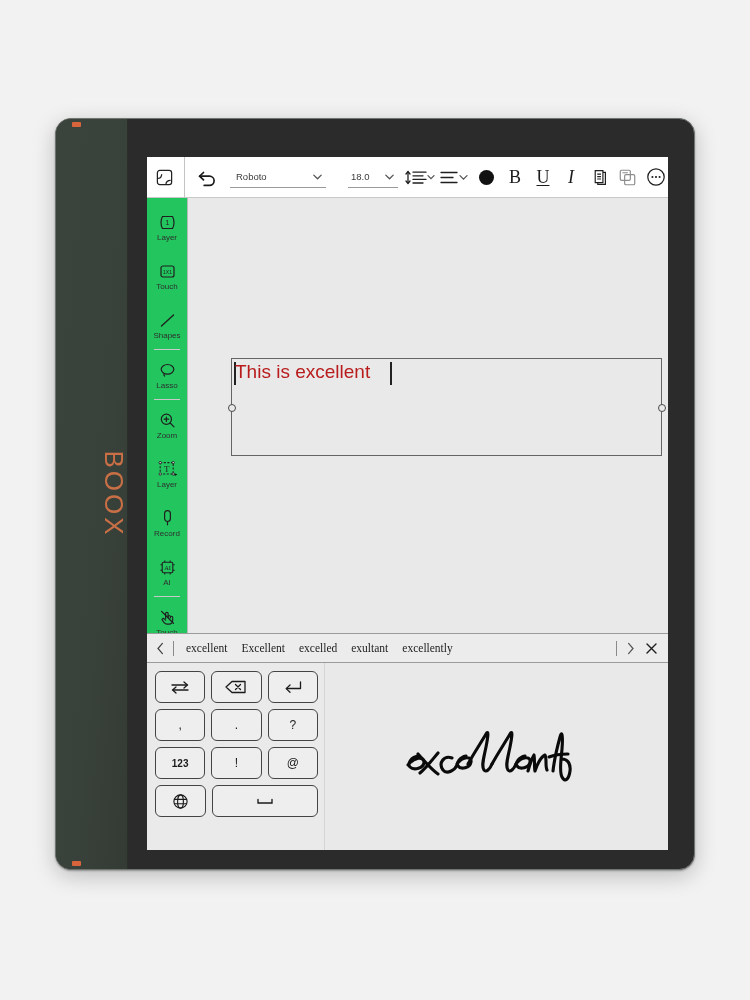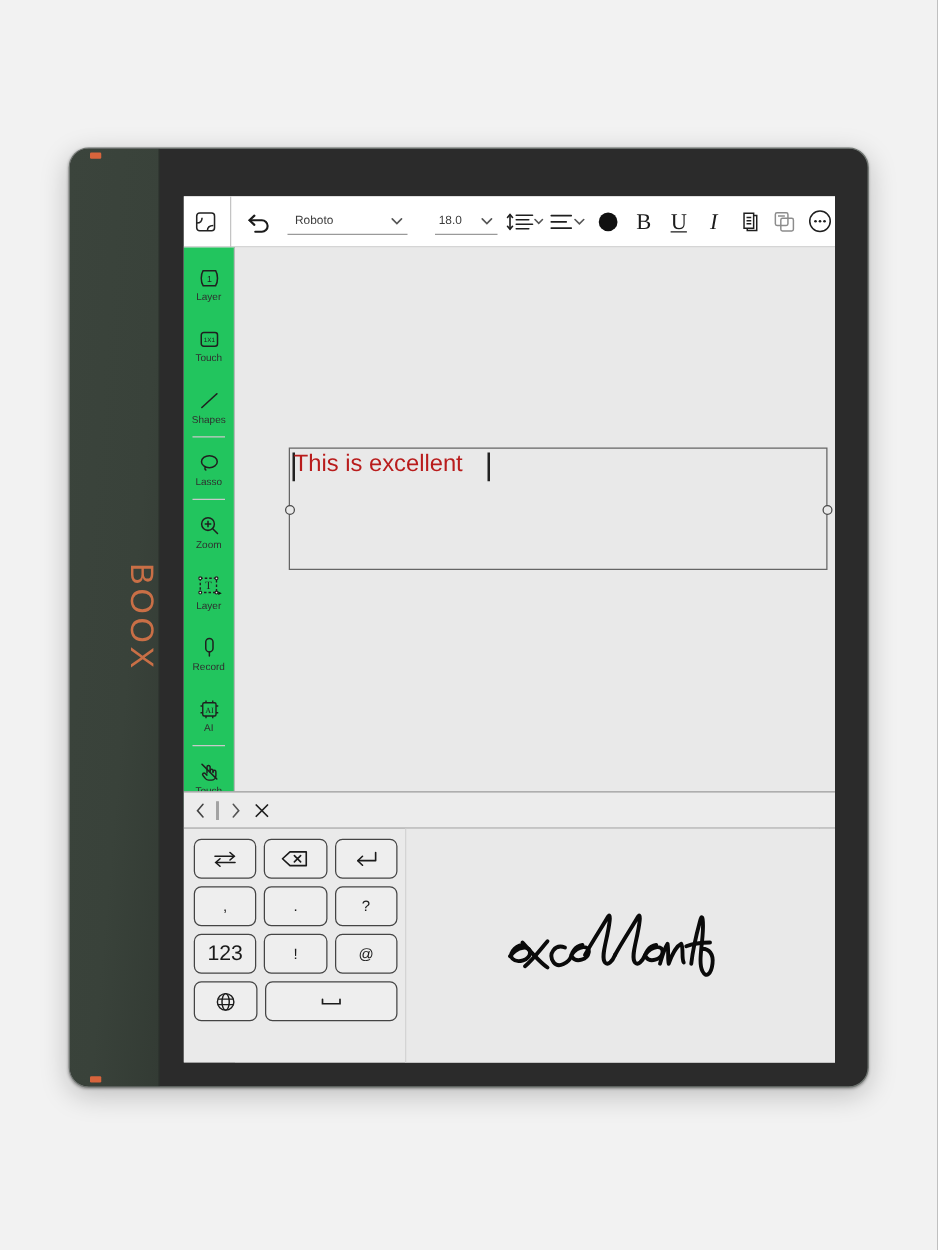--- a/index.html
+++ b/index.html
@@ -202,21 +202,21 @@
   }
   .krow { display: flex; gap: 6px; height: 32px; }
   .key {
     flex: 1; background: #eeeeee;
     border: 1px solid #444;
     border-radius: 6px;
     display: flex; align-items: center; justify-content: center;
     font-size: 12px; color: #1a1a1a;
   }
   .key.wide { flex: 2.14; }
-  .key-num { font-size: 17px; font-weight: normal; }
+  .key-num { font-size: 10px; font-weight: bold; }
 
   #handwrite {
     flex: 1; position: relative; background: #e9e9e9;
     border-left: 1px solid #d4d4d4;
   }
   #hw-ink {
     position: absolute; left: 50%; top: 52%;
     transform: translate(-50%,-50%);
   }
 
@@ -457,20 +457,27 @@
 
     <div id="suggest-bar">
 
       <div id="sug-prev">
         <svg width="13" height="15" viewBox="0 0 13 15" fill="none" stroke="#444" stroke-width="1.25" stroke-linecap="round">
             <path d="M8.4 2.4 L4 7.5 L8.4 12.6"></path>
           </svg>
       </div>
       <span class="vbar"></span>
 
+      <div id="sug-list">
+        <span class="sug">excellent</span>
+        <span class="sug">Excellent</span>
+        <span class="sug">excelled</span>
+        <span class="sug">exultant</span>
+        <span class="sug">excellently</span>
+      </div>
 
       <div id="sug-right">
         <span class="vbar"></span>
         <span>
           <svg width="13" height="15" viewBox="0 0 13 15" fill="none" stroke="#555" stroke-width="1.25" stroke-linecap="round">
               <path d="M4.6 2.4 L9 7.5 L4.6 12.6"></path>
             </svg>
         </span>
         <span>
           <svg width="15" height="15" viewBox="0 0 15 15" fill="none" stroke="#1e1e1e" stroke-width="1.4" stroke-linecap="round">

